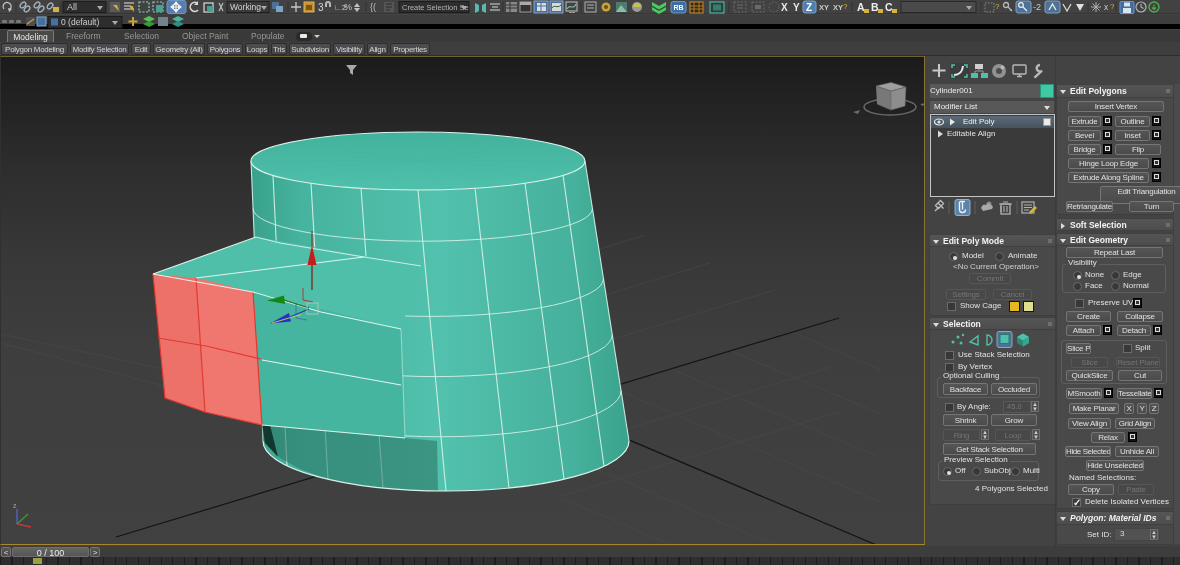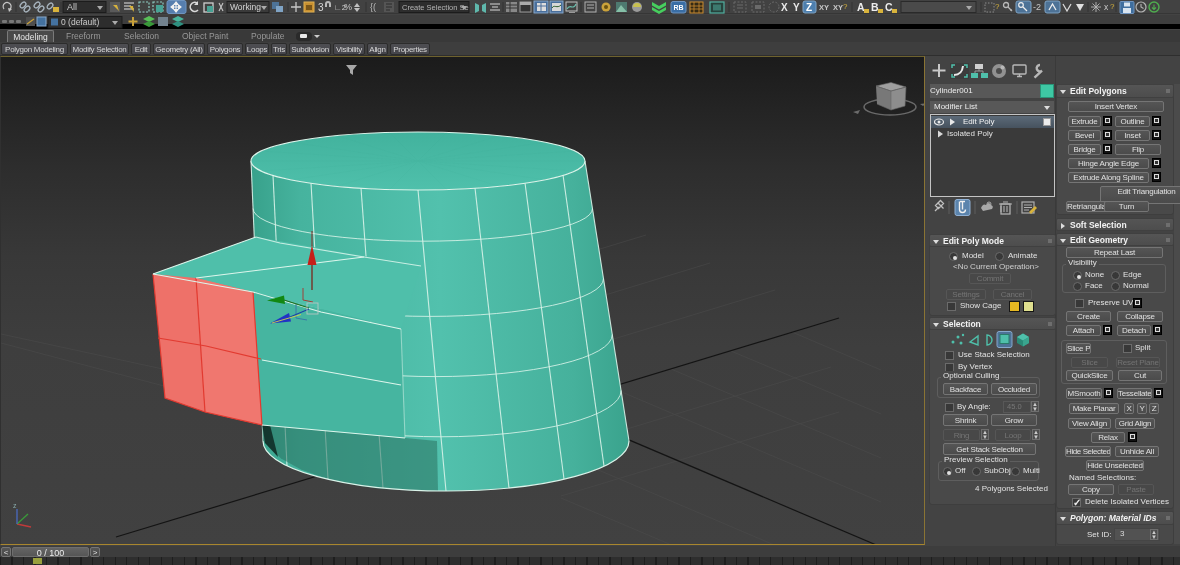--- a/index.html
+++ b/index.html
@@ -383,21 +383,21 @@
         <circle cx="5" cy="6" r="1.5" fill="#e8e8e8"></circle>
         <path d="M16,2.5 l5,3.5 -5,3.5 z" fill="#e8e8e8"></path>
       </svg>
 <span style="position:absolute;left:32px;top:0;color:#f2f2f2;font-size:8px;line-height:12px">Edit Poly</span>
 <span style="position:absolute;left:112px;top:2px;width:8px;height:8px;background:#ececec;border:1px solid #999"></span>
 </div>
 <div class="a" style="left:0;top:13px;width:123px;height:12px">
 <svg width="12" height="12" style="position:absolute;left:4px;top:0">
         <path d="M3,2.5 l5,3.5 -5,3.5 z" fill="#d8d8d8"></path>
       </svg>
-<span style="position:absolute;left:16px;top:0;color:#e2e2e2;font-size:8px;line-height:12px">Isolated Poly</span>
+<span style="position:absolute;left:16px;top:0;color:#e2e2e2;font-size:8px;line-height:12px">Editable Align</span>
 </div>
 </div>
 
 <svg width="126" height="17" style="position:absolute;left:929px;top:199px">
 <path d="M6,12 l4,-4 m-1.5,-4.5 l6,6 m-8,-3 l5,-5 3,3 -5,5 z" stroke="#c0c0c0" stroke-width="1.3" fill="none"></path>
 <line x1="20" y1="2" x2="20" y2="15" stroke="#5f5f5f"></line>
 <rect x="26" y="0.5" width="15" height="16" rx="2" fill="#5b84ad" stroke="#8fb0d4"></rect>
 <path d="M33.5,2.5 v8 m-2.5,-8 h5 m-5.5,8 a3,3 0 0 0 6,0 m-6,0 v-8" stroke="#f0f0f0" stroke-width="1.4" fill="none"></path>
 <line x1="46" y1="2" x2="46" y2="15" stroke="#5f5f5f"></line>
 <path d="M52,9 q2,-5 5,-3 q3,-4 5,0 q3,1 1,4 l-9,2 z" fill="#a8a8a8"></path>
@@ -488,31 +488,31 @@
   </span>
 <div class="btn" style="left:1115px;top:130px;width:35px;height:11px">Inset</div>
 <span class="sb" style="left:1152px;top:130px">
     <i></i>
   </span>
 <div class="btn" style="left:1068px;top:144px;width:33px;height:11px">Bridge</div>
 <span class="sb" style="left:1103px;top:144px">
     <i></i>
   </span>
 <div class="btn" style="left:1115px;top:144px;width:46px;height:11px">Flip</div>
-<div class="btn" style="left:1068px;top:158px;width:81px;height:11px">Hinge Angle Edge</div>
+<div class="btn" style="left:1068px;top:158px;width:81px;height:11px">Hinge Loop Edge</div>
 <span class="sb" style="left:1152px;top:158px">
     <i></i>
   </span>
 <div class="btn" style="left:1068px;top:172px;width:81px;height:11px">Extrude Along Spline</div>
 <span class="sb" style="left:1152px;top:172px">
     <i></i>
   </span>
 <div class="btn" style="left:1100px;top:186px;width:93px;height:18px">Edit Triangulation</div>
 <div class="btn" style="left:1066px;top:201px;width:47px;height:11px">Retriangulate</div>
-<div class="btn" style="left:1104px;top:201px;width:45px;height:11px">Turn</div>
+<div class="btn" style="left:1129px;top:201px;width:45px;height:11px">Turn</div>
 <div class="hdr" style="left:1056px;top:218px;width:118px;height:13px"><span class="car"></span>Soft Selection<span class="pin"></span></div>
 <div class="roll" style="left:1056px;top:233px;width:118px;height:276px"></div>
 <div class="hdr" style="left:1056px;top:233px;width:118px;height:13px"><span class="card"></span>Edit Geometry<span class="pin"></span></div>
 <div class="btn" style="left:1066px;top:247px;width:97px;height:11px">Repeat Last</div>
 <div class="grp" style="left:1062px;top:264px;width:104px;height:29px"></div>
 <span class="lb" style="left:1066px;top:258px;background:#494949;padding:0 2px">Visibility</span>
 <span class="rd on2" style="left:1073px;top:271px"></span>
 <span class="lb" style="left:1085px;top:270px">None</span>
 <span class="rd" style="left:1111px;top:271px"></span>
 <span class="lb" style="left:1123px;top:270px">Edge</span>

